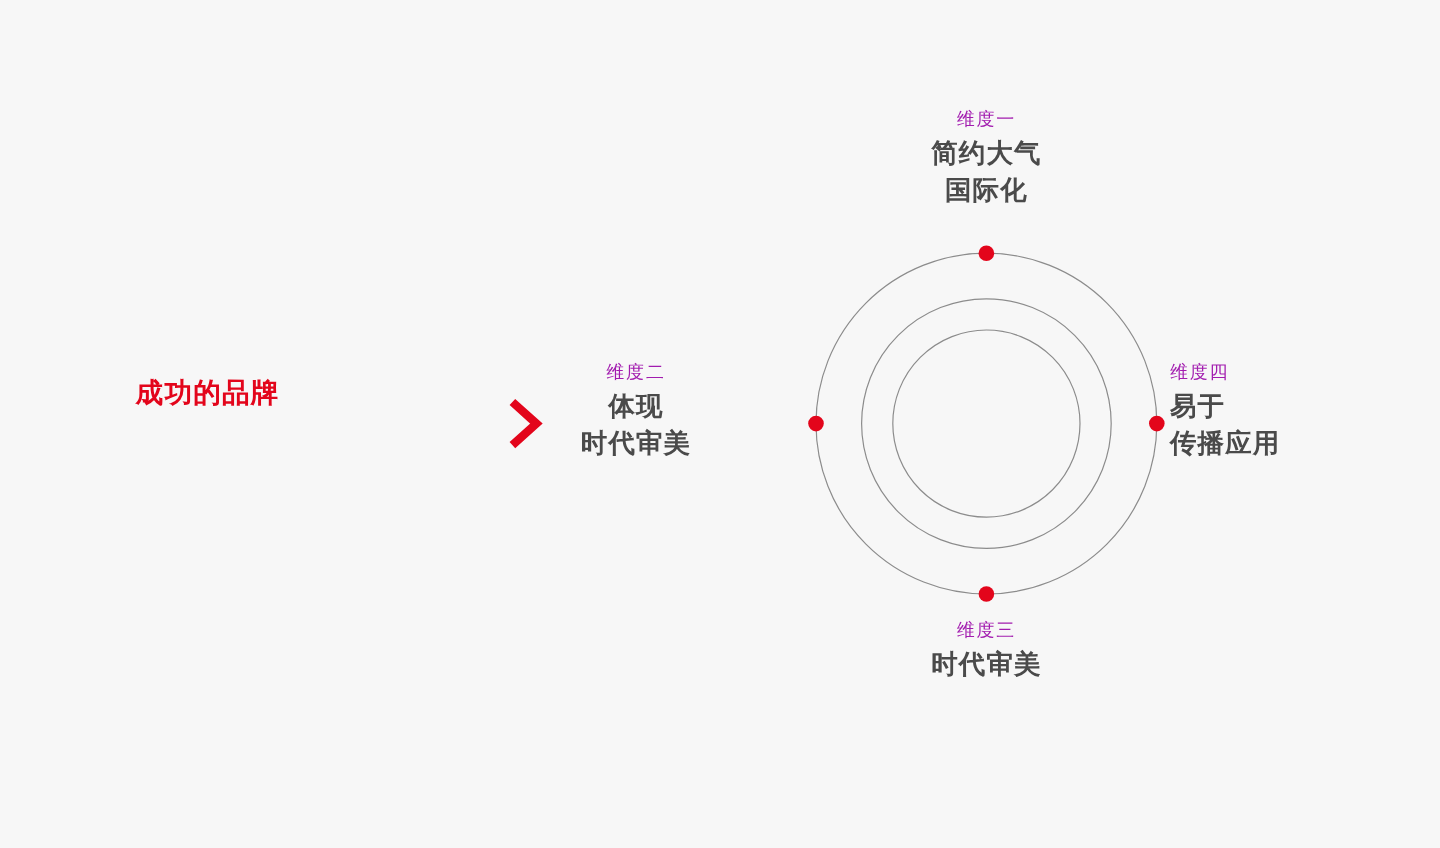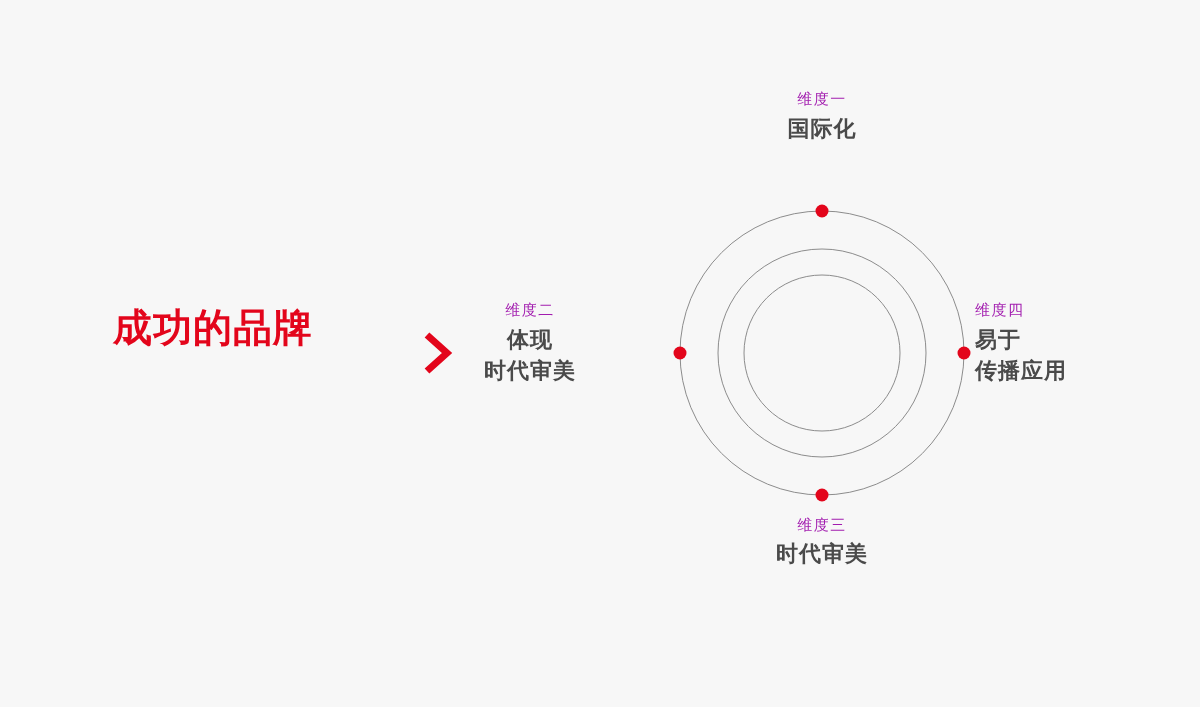--- a/index.html
+++ b/index.html
@@ -24,21 +24,21 @@
     height: 707px;
   }
 
   
   .headline {
     position: absolute;
     left: 113px;
     top: 303px;
     width: 330px;
     color: #e3051b;
-    font-size: 39px;
+    font-size: 23px;
     font-weight: bold;
     line-height: 50px;
     letter-spacing: 1px;
     white-space: nowrap;
   }
   .headline .line { display: block; }
 
   
   .chevron {
     position: absolute;
@@ -112,20 +112,21 @@
 
       <circle cx="150" cy="8" r="6.5" fill="#e3051b"></circle>
       <circle cx="292" cy="150" r="6.5" fill="#e3051b"></circle>
       <circle cx="150" cy="292" r="6.5" fill="#e3051b"></circle>
       <circle cx="8" cy="150" r="6.5" fill="#e3051b"></circle>
     </svg>
   </div>
 
   <div class="label label-top">
     <span class="kicker">维度一</span>
+    <span class="title">简约大气</span>
     <span class="title">国际化</span>
   </div>
 
   <div class="label label-left">
     <span class="kicker">维度二</span>
     <span class="title">体现</span>
     <span class="title">时代审美</span>
   </div>
 
   <div class="label label-bottom">

